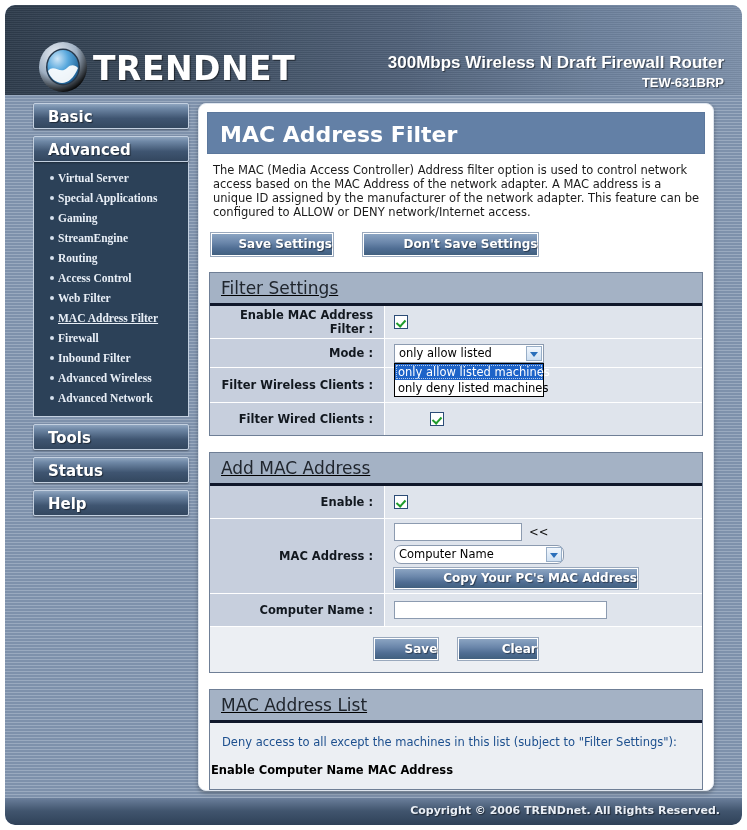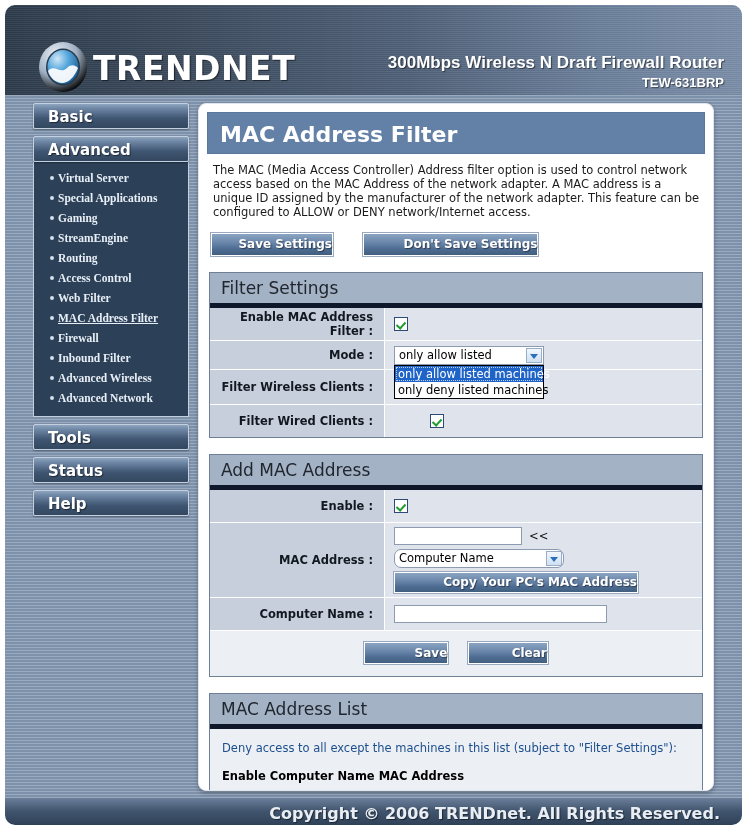--- a/index.html
+++ b/index.html
@@ -186,21 +186,22 @@
   
   .panel {
     margin: 16px 10px 0 10px;
     border: 1px solid #6f7f96;
     background: #eceff3;
     box-sizing: border-box;
   }
   .panel-head {
     height: 30px;
     background: #a4b2c5;
-    border-bottom: 5px solid #0f172a;
+    border-bottom: 3px solid #0f172a;
+    text-decoration: underline;
   }
   .panel-head span {
     display: block;
     padding: 5px 0 0 11px;
     font-size: 17px;
     color: #20262e;
     font-family: "DejaVu Sans", sans-serif;
   }
   .row {
     position: relative;
@@ -330,54 +331,54 @@
   .wide-btn {
     width: 244px; height: 21px;
     line-height: 19px;
   }
 
   #footer-btns {
     background: #eceff3;
     text-align: center;
     padding: 11px 0 12px 0;
   }
-  #btn-save  { width: 84px; height: 22px; line-height: 20px; }
+  #btn-save  { width: 64px; height: 22px; line-height: 20px; }
   #btn-clear { width: 80px; height: 22px; line-height: 20px; margin-left: 15px; padding-left: 24px; }
 
   #list-note {
     font-size: 11.5px;
     color: #1c4f8e;
     padding: 12px 0 0 12px;
     background: #eceff3;
     font-family: "DejaVu Sans", sans-serif;
   }
   #list-cols {
     font-size: 11.5px;
     font-weight: bold;
     color: #000000;
-    padding: 14px 0 12px 12px;
+    padding: 14px 0 12px 1px;
     background: #eceff3;
     font-family: "DejaVu Sans", sans-serif;
   }
 
   
   #footer {
     position: absolute;
     left: 0; bottom: 0;
     width: 737px; height: 27px;
     background: linear-gradient(to bottom, #5c7characteristic 0%, #42566f 100%);
     background: linear-gradient(to bottom, #6b7f9b 0%, #41556e 48%, #2f4158 100%);
     border-bottom-left-radius: 10px;
     border-bottom-right-radius: 10px;
   }
   #footer span {
     display: block;
     text-align: right;
     padding: 6px 22px 0 0;
-    font-size: 16px;
+    font-size: 11px;
     font-weight: bold;
     color: #e9eef5;
     text-shadow: 1px 1px 1px rgba(0,0,0,0.5);
     font-family: "DejaVu Sans", sans-serif;
   }
 </style>
 </head>
 <body>
 
 <div id="app">

